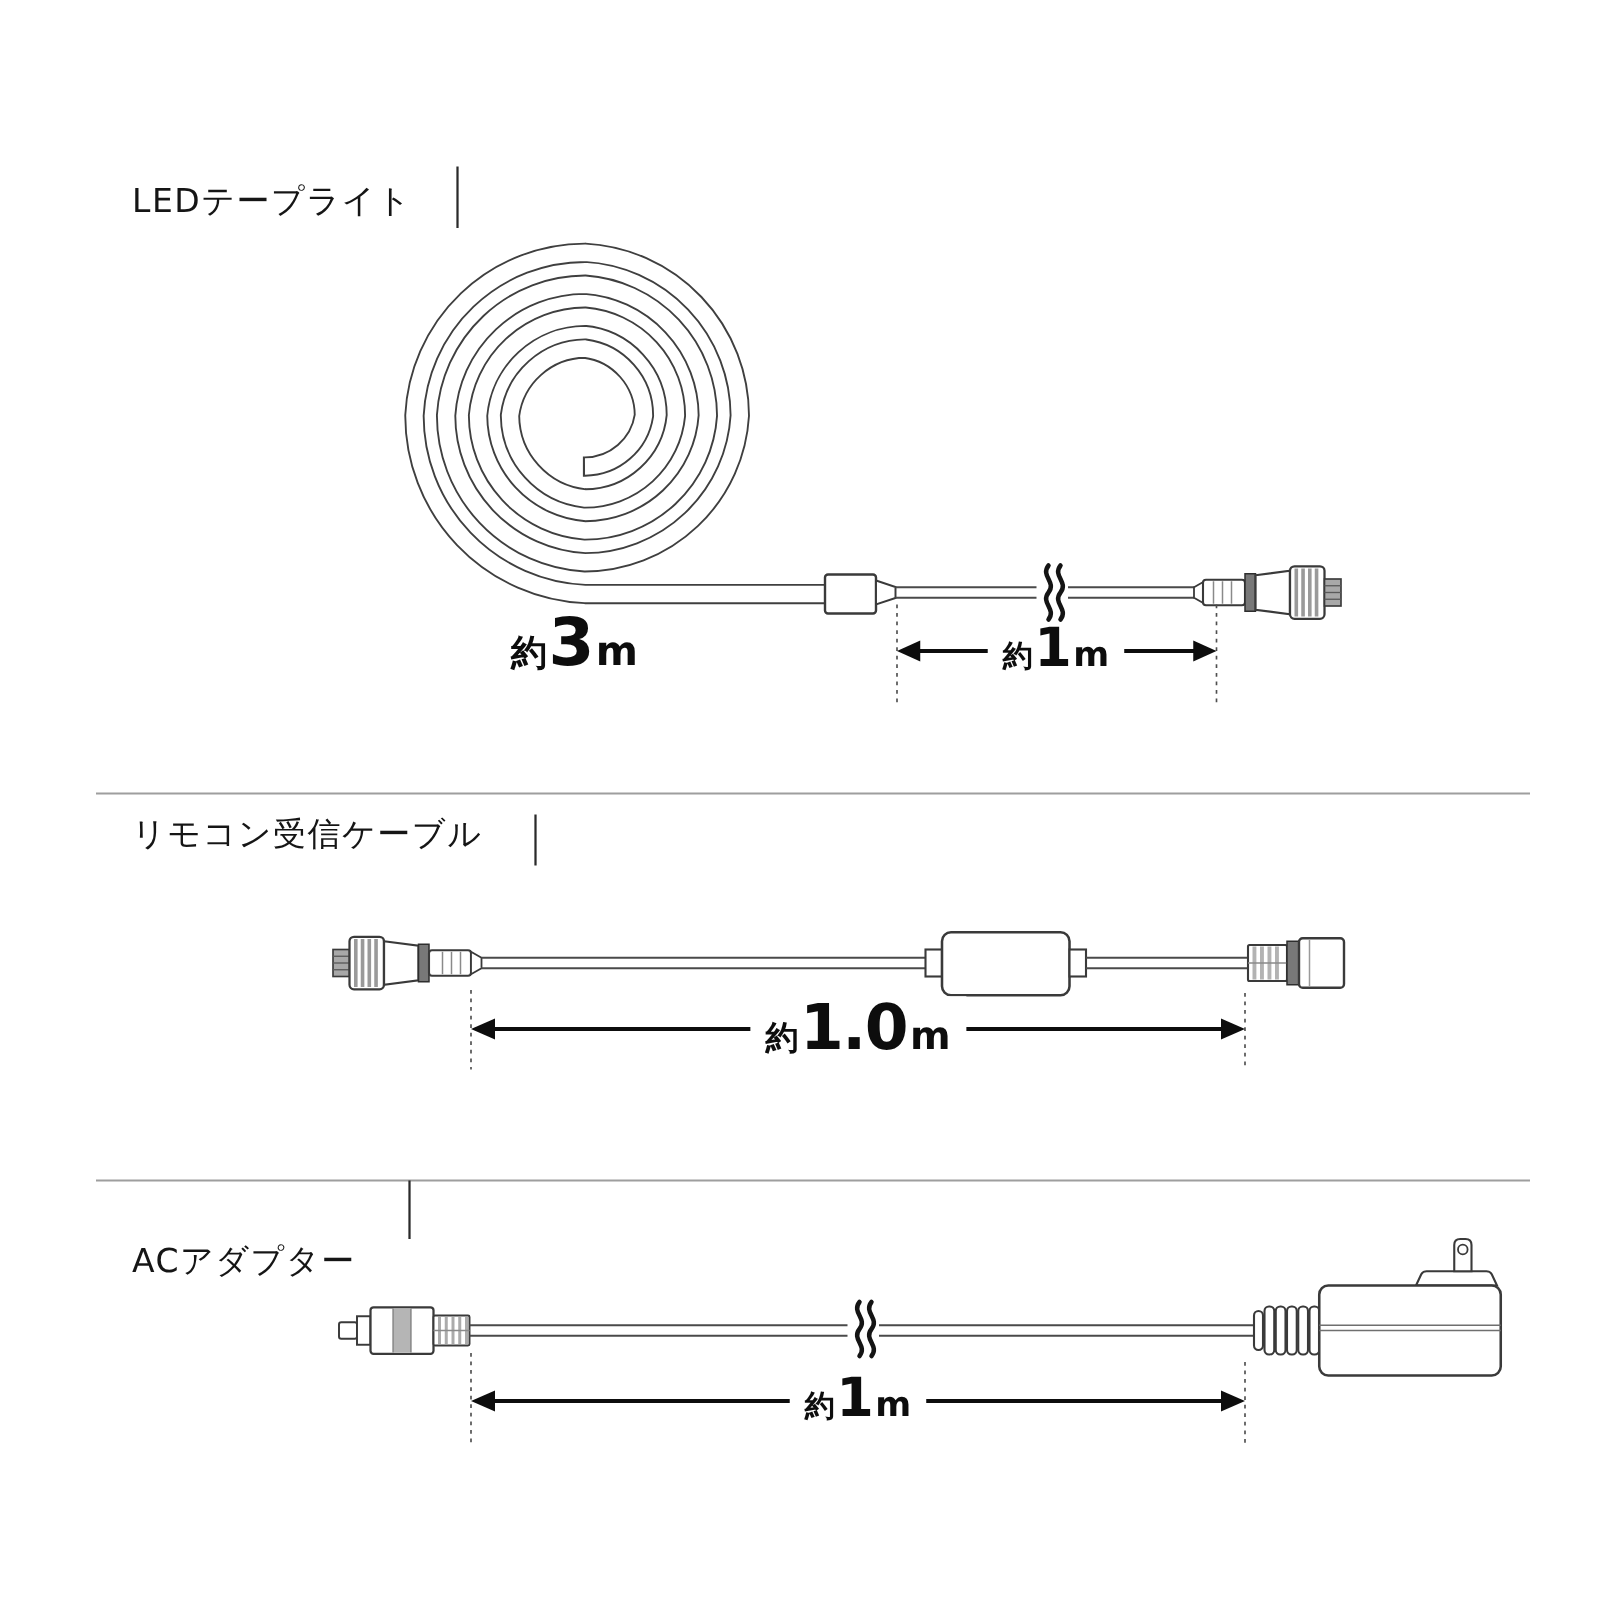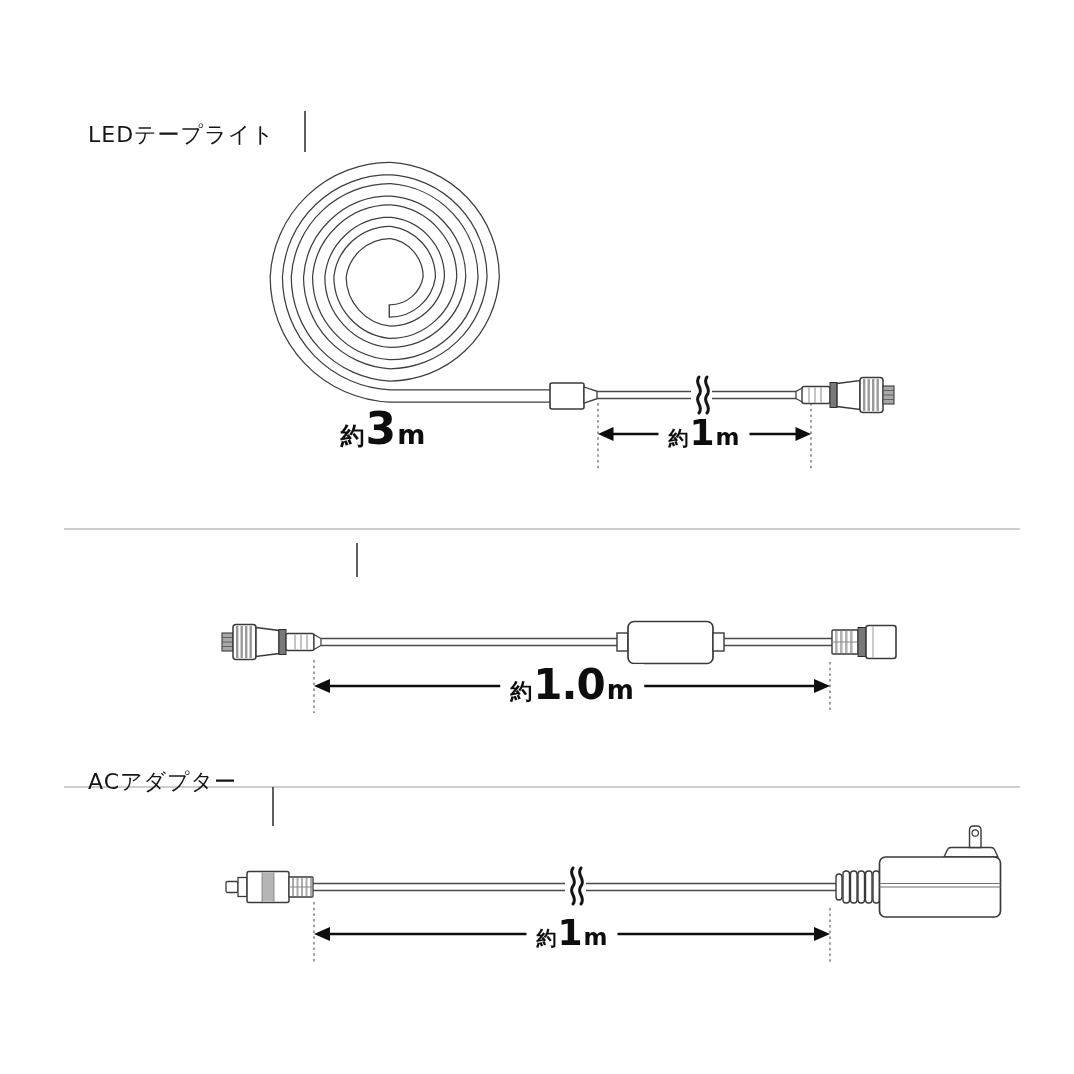--- a/index.html
+++ b/index.html
@@ -224,21 +224,22 @@
         <line x1="314" y1="902" x2="314" y2="962" class="dashedln"></line>
         <line x1="830" y1="908" x2="830" y2="962" class="dashedln"></line>
         <line x1="329" y1="934" x2="815" y2="934" class="dim"></line>
         <polygon points="314,934 330,927 330,941" class="dimhead"></polygon>
         <polygon points="830,934 814,927 814,941" class="dimhead"></polygon>
       </g>
     </g>
   </svg>
 
   <div class="sec-title" style="left:88px;top:123px">LEDテープライト</div>
-  <div class="sec-title" style="left:88px;top:770px">ACアダプター</div>
+  <div class="sec-title" style="left:88px;top:545px">リモコン受信ケーブル</div>
+  <div class="sec-title" style="left:88px;top:830px">ACアダプター</div>
 
   <div class="measure lg" style="left:383px;top:430px">
     <span class="m-prefix">約</span>
     <span class="m-value">3</span>
     <span class="m-unit">m</span>
   </div>
 
   <div class="measure sm" style="left:704px;top:434px">
     <span class="m-prefix">約</span>
     <span class="m-value">1</span>

